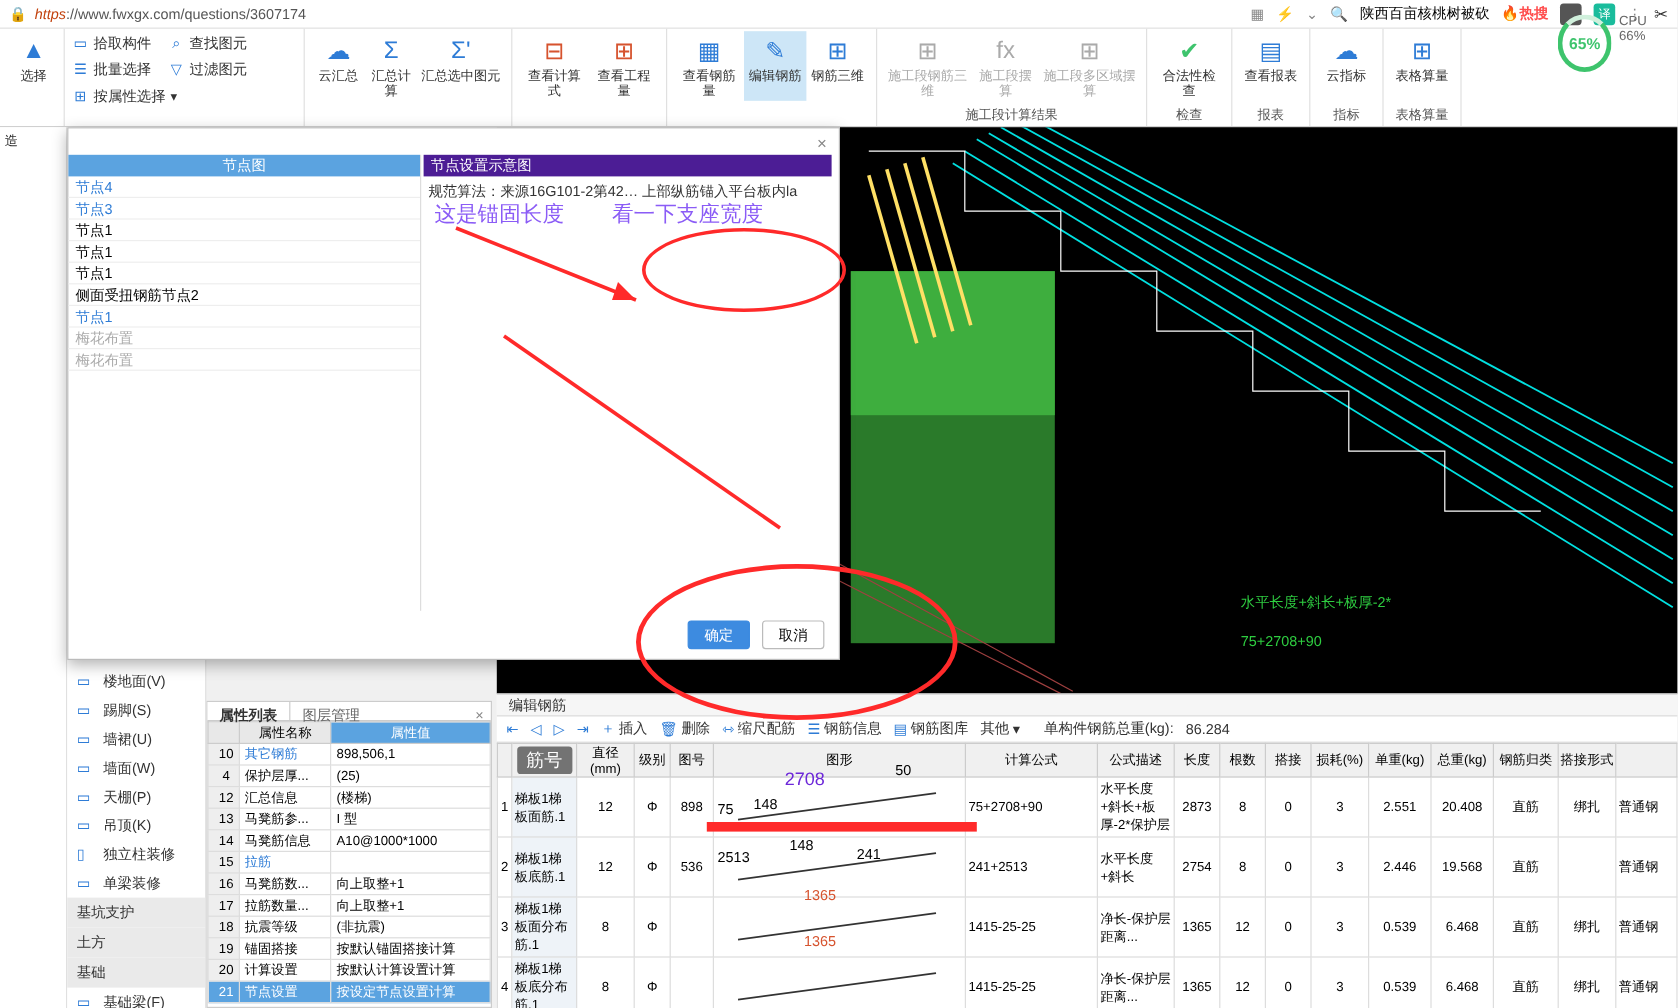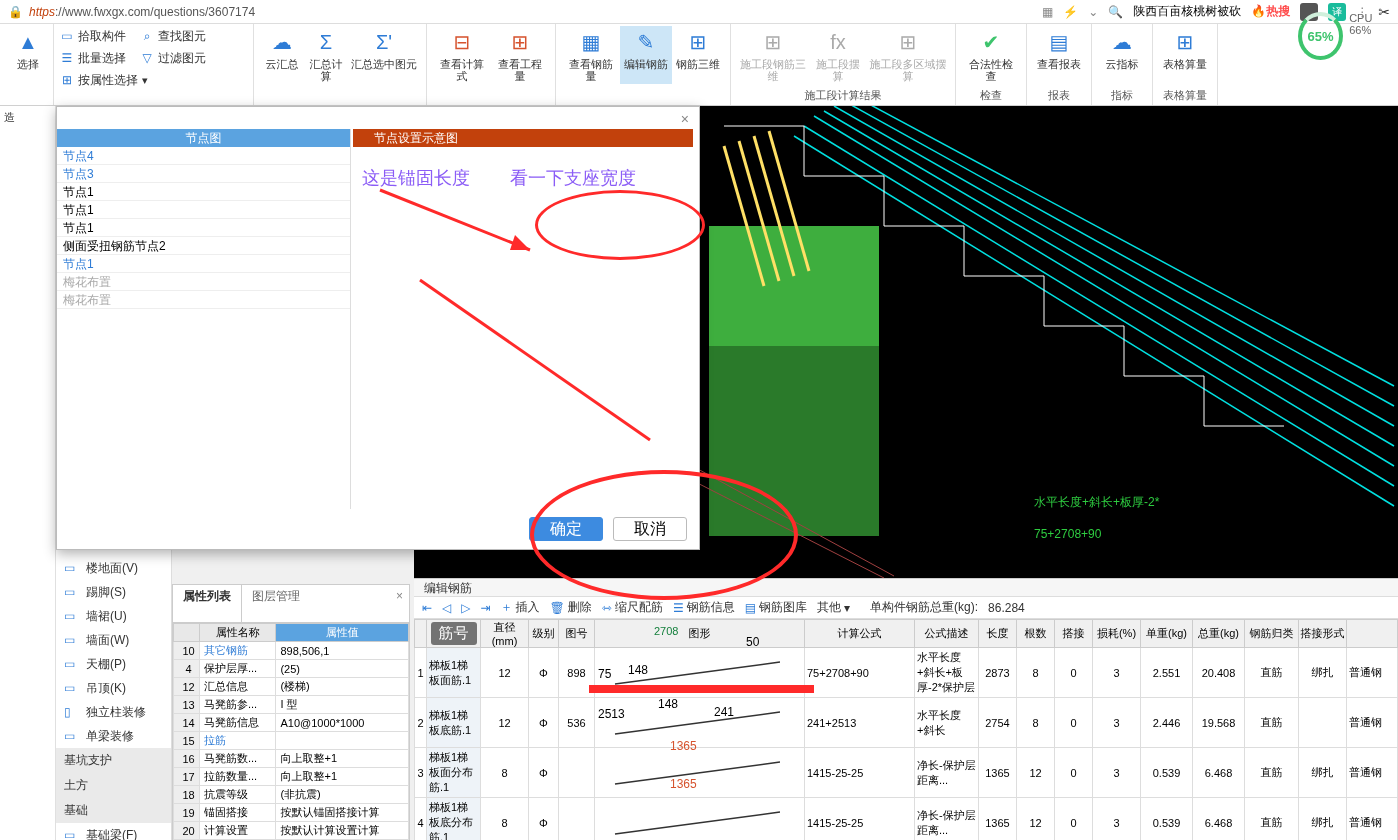--- a/index.html
+++ b/index.html
@@ -51,34 +51,34 @@
 
 
 .dialog { position: absolute; left: 56px; top: 106px; width: 644px; height: 444px; background: #fff; border: 1px solid #bbb; box-shadow: 0 4px 12px rgba(0,0,0,0.3); z-index: 100; }
 .dialog .close-x { position: absolute; top: 4px; right: 10px; font-size: 14px; color: #888; cursor: pointer; }
 .dialog-left { position: absolute; left: 0; top: 22px; width: 294px; height: 380px; border-right: 1px solid #ddd; }
 .dialog-left .hdr { background: #5ba3e0; color: #fff; text-align: center; height: 18px; line-height: 18px; font-size: 12px; }
 .dialog-left .row { height: 18px; line-height: 18px; padding-left: 6px; font-size: 12px; border-bottom: 1px solid #eee; cursor: pointer; }
 .dialog-left .row.sel { color: #2e7cd6; }
 .dialog-left .row.gray { color: #aaa; }
 .dialog-right { position: absolute; left: 296px; top: 22px; width: 340px; }
-.dialog-right .title-bar { background: #c2410c; color: #fff; font-size: 12px; height: 18px; line-height: 18px; padding-left: 21px; }
+.dialog-right .title-bar { background: #4c1d95; color: #fff; font-size: 12px; height: 18px; line-height: 18px; padding-left: 6px; }
 .dialog-right .img-box { width: 330px; height: 290px; background: #000; margin: 2px 0 0 2px; position: relative; }
 .dialog-right .spec { font-size: 12px; color: #333; margin-top: 4px; padding-left: 4px; }
 .dialog-buttons { position: absolute; bottom: 8px; right: 12px; display: flex; gap: 10px; }
-.dialog-buttons button { width: 74px; height: 24px; border: 1px solid #bbb; background: #fff; border-radius: 3px; cursor: pointer; font-size: 16px; }
+.dialog-buttons button { width: 52px; height: 24px; border: 1px solid #bbb; background: #fff; border-radius: 3px; cursor: pointer; font-size: 12px; }
 .dialog-buttons button.primary { background: #3d8be0; color: #fff; border-color: #3d8be0; }
 
 
 .anno-text { position: absolute; color: #8b5cf6; font-size: 18px; z-index: 120; }
 .anno-circle { position: absolute; border: 4px solid #ff2a2a; border-radius: 50%; z-index: 120; }
 
 
 .prop-panel { position: absolute; left: 172px; top: 584px; width: 238px; height: 256px; background: #fff; border: 1px solid #ccc; }
-.prop-panel .tabs { display: flex; height: 38px; border-bottom: 1px solid #ccc; }
+.prop-panel .tabs { display: flex; height: 16px; border-bottom: 1px solid #ccc; }
 .prop-panel .tabs .tab { padding: 0 10px; line-height: 22px; font-size: 12px; cursor: pointer; color: #666; }
 .prop-panel .tabs .tab.active { background: #fff; border-right: 1px solid #ccc; color: #333; font-weight: bold; }
 .prop-panel .tabs .close { margin-left: auto; padding: 0 6px; line-height: 22px; color: #888; cursor: pointer; }
 .prop-panel table { width: 100%; border-collapse: collapse; }
 .prop-panel th { background: #e8e8e8; font-size: 11px; height: 18px; border: 1px solid #ccc; font-weight: normal; }
 .prop-panel th.blue { background: #5ba3e0; color: #fff; }
 .prop-panel td { height: 18px; font-size: 11px; border: 1px solid #ddd; padding-left: 4px; }
 .prop-panel td.num { background: #eee; text-align: center; width: 26px; }
 .prop-panel td.link { color: #2e7cd6; margin-left: 24px; }
 .prop-panel tr.hl td { background: #5ba3e0; color: #fff; }
@@ -342,20 +342,21 @@
     <div class="row">节点1</div>
     <div class="row">节点1</div>
     <div class="row">节点1</div>
     <div class="row">侧面受扭钢筋节点2</div>
     <div class="row sel">节点1</div>
     <div class="row gray">梅花布置</div>
     <div class="row gray">梅花布置</div>
   </div>
   <div class="dialog-right">
     <div class="title-bar">节点设置示意图</div>
+    <div class="spec">规范算法：来源16G101-2第42…  上部纵筋锚入平台板内la</div>
   </div>
   <div class="dialog-buttons">
     <button class="primary">确定</button>
     <button>取消</button>
   </div>
 </div>
 
 <div class="anno-text" style="left:362px;top:166px">这是锚固长度</div>
 <div class="anno-text" style="left:510px;top:166px">看一下支座宽度</div>
 <div class="anno-circle" style="left:530px;top:470px;width:268px;height:130px"></div>
@@ -609,21 +610,21 @@
             <td>6.468</td>
             <td>直筋</td>
             <td>绑扎</td>
             <td class="left">普通钢</td>
           </tr>
         </tbody>
   </table>
 
   <div class="red-underline" style="left:175px;top:66px;width:225px"></div>
 
-  <div style="position:absolute;left:240px;top:6px;color:#15803d;font-size:11px">2708</div>
+  <div style="position:absolute;left:240px;top:22px;color:#6d28d9;font-size:15px">2708</div>
   <div style="position:absolute;left:332px;top:16px;font-size:12px">50</div>
   <div style="position:absolute;left:184px;top:48px;font-size:12px">75</div>
   <div style="position:absolute;left:214px;top:44px;font-size:12px">148</div>
   <div style="position:absolute;left:184px;top:88px;font-size:12px">2513</div>
   <div style="position:absolute;left:300px;top:86px;font-size:12px">241</div>
   <div style="position:absolute;left:244px;top:78px;font-size:12px">148</div>
   <div style="position:absolute;left:256px;top:120px;color:#d6532e;font-size:12px">1365</div>
   <div style="position:absolute;left:256px;top:158px;color:#d6532e;font-size:12px">1365</div>
   </div>
 </div>

